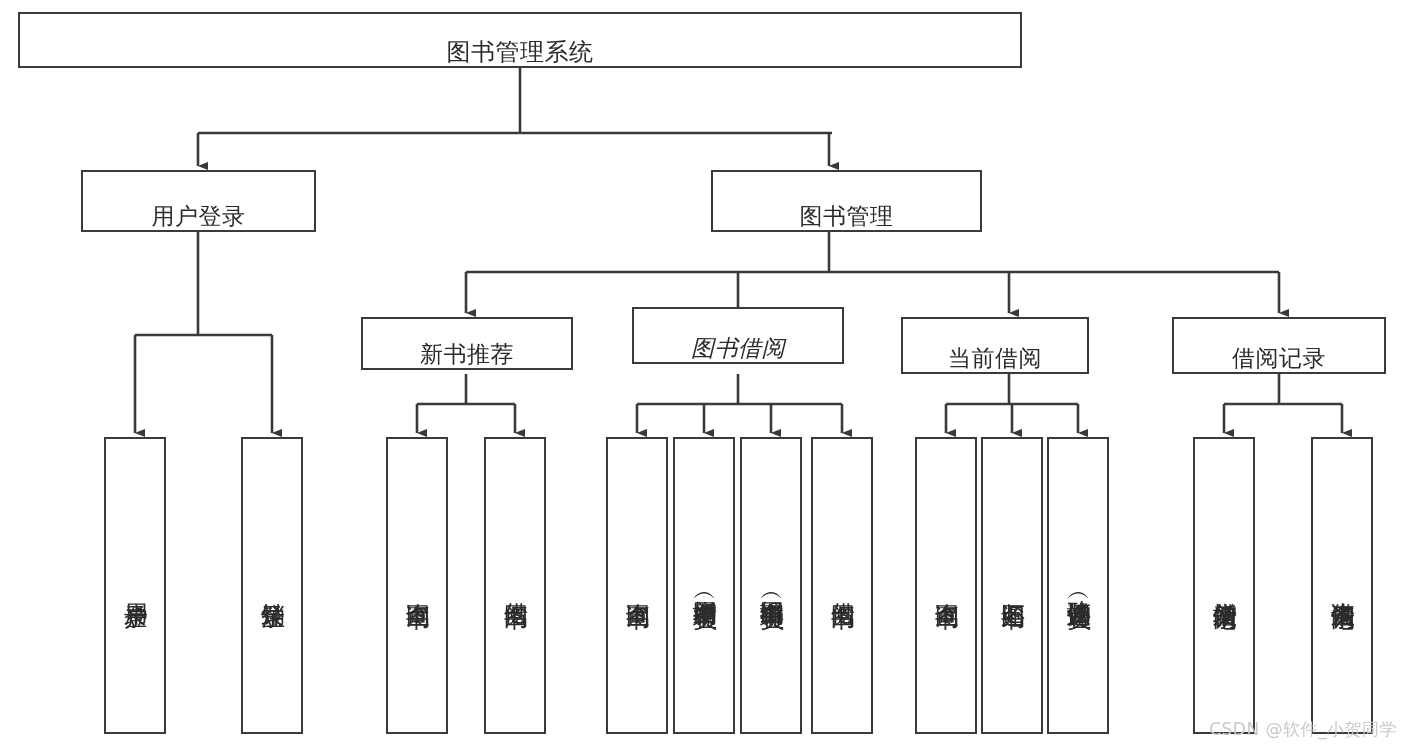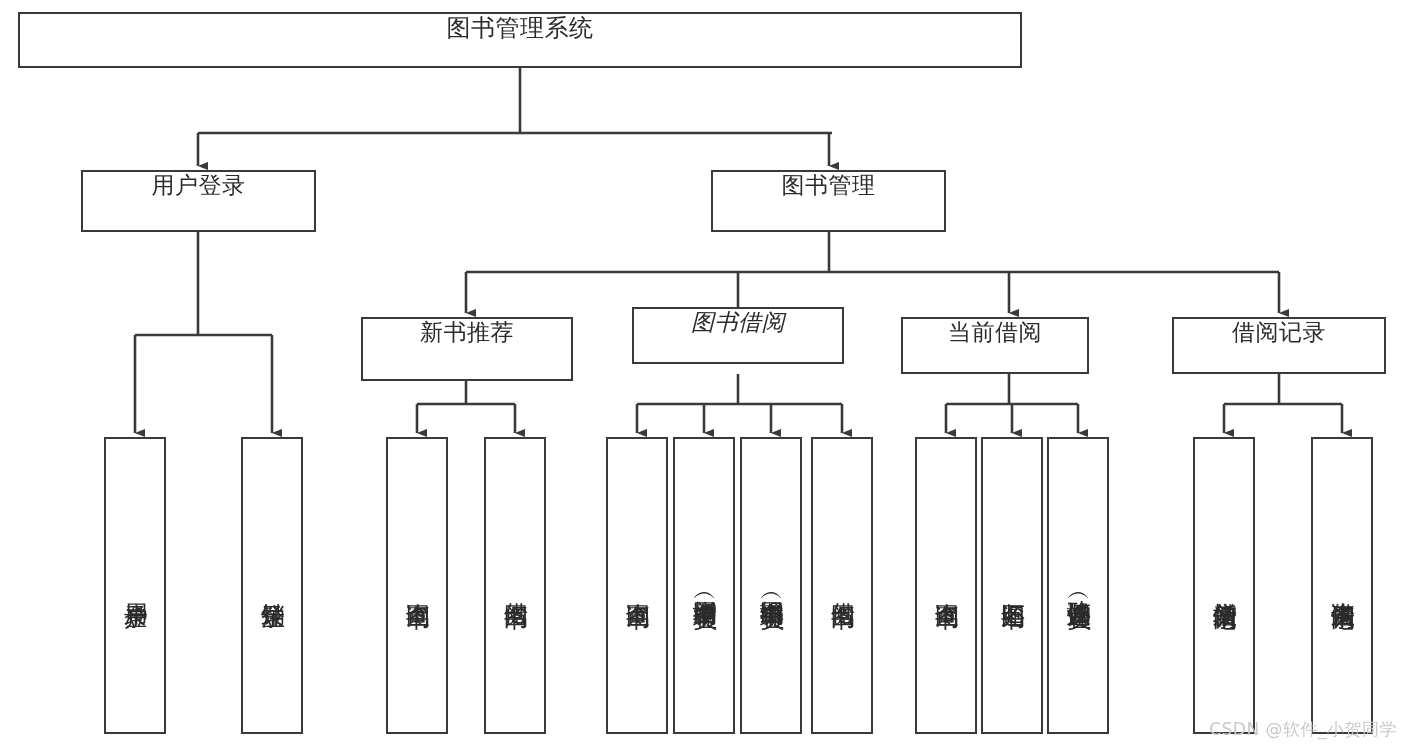--- a/index.html
+++ b/index.html
@@ -23,21 +23,21 @@
     width: 1405px;
     height: 747px;
     pointer-events: none;
   }
   .node {
     position: absolute;
     box-sizing: border-box;
     border: 2.5px solid #3a3a3a;
     background: #ffffff;
     display: flex;
-    align-items: flex-start;
+    align-items: flex-end;
     justify-content: center;
     color: #2b2b2b;
   }
   .node .lbl {
     display: block;
     text-align: center;
     line-height: 1.18;
     white-space: nowrap;
   }
   
@@ -130,25 +130,25 @@
     </g>
   </svg>
 
   <div class="node h root" style="left:18px; top:12px; width:1004px; height:56px;">
     <span class="lbl">图书管理系统</span>
   </div>
 
   <div class="node h" style="left:81px; top:170px; width:235px; height:62px;">
     <span class="lbl">用户登录</span>
   </div>
-  <div class="node h" style="left:711px; top:170px; width:235px; height:62px;">
+  <div class="node h" style="left:711px; top:170px; width:271px; height:62px;">
     <span class="lbl">图书管理</span>
   </div>
 
-  <div class="node h" style="left:361px; top:317px; width:212px; height:64px;">
+  <div class="node h" style="left:361px; top:317px; width:212px; height:53px;">
     <span class="lbl">新书推荐</span>
   </div>
   <div class="node h" style="left:632px; top:307px; width:212px; height:57px;font-style:italic;">
     <span class="lbl">图书借阅</span>
   </div>
   <div class="node h" style="left:901px; top:317px; width:188px; height:57px;">
     <span class="lbl">当前借阅</span>
   </div>
   <div class="node h" style="left:1172px; top:317px; width:214px; height:57px;">
     <span class="lbl">借阅记录</span>

